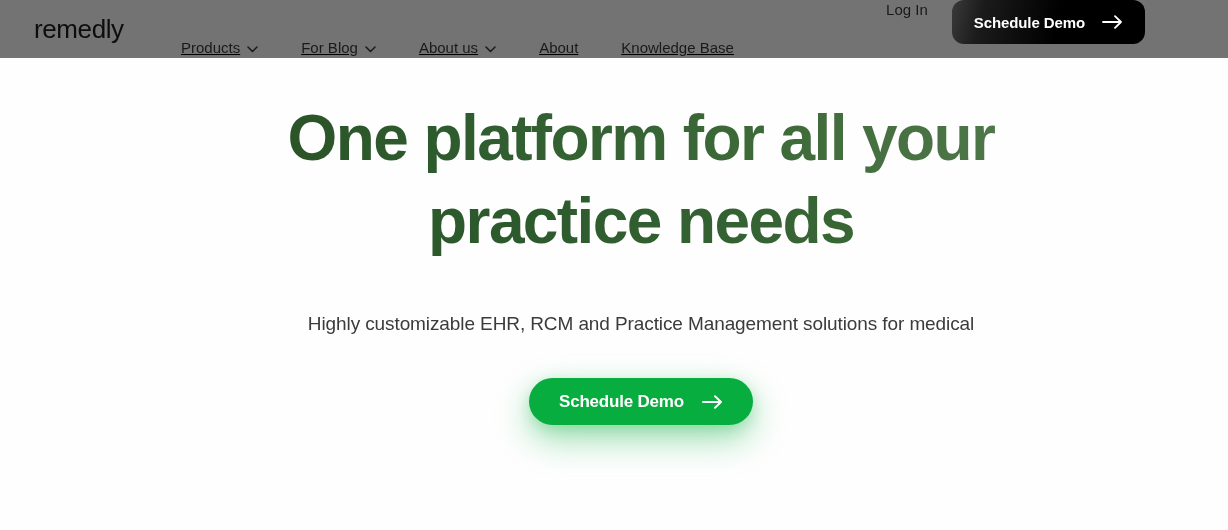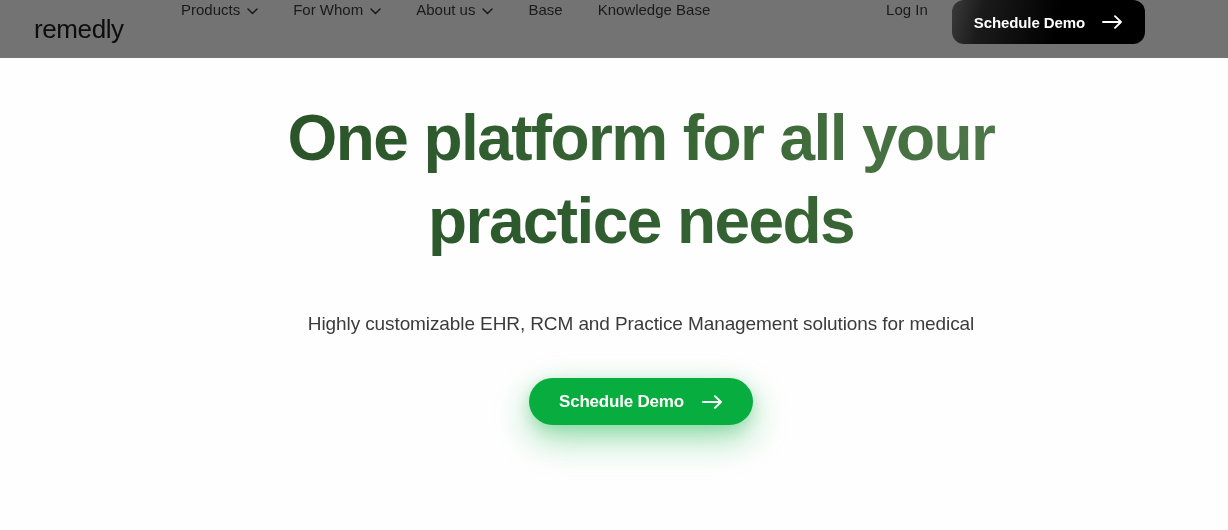--- a/index.html
+++ b/index.html
@@ -48,22 +48,23 @@
     line-height: 30px;
     user-select: none;
   }
 
   .nav-links {
     position: absolute;
     left: 181px;
     top: 0;
     height: 58px;
     display: flex;
-    align-items: flex-start;
-    gap: 8px;
+    align-items: flex-end;
+    gap: 16px;
+    text-decoration: underline;
   }
 
   .nav-item {
     display: flex;
     align-items: center;
     gap: 7px;
     font-size: 15px;
     font-weight: 400;
     color: #1a1a1a;
     line-height: 20px;
@@ -215,39 +216,39 @@
       <div class="nav-item">
         <span>Products</span>
         <span class="chev">
           <svg width="11" height="7" viewBox="0 0 11 7" fill="none" xmlns="http://www.w3.org/2000/svg">
             <path d="M1 1L5.5 5.5L10 1" stroke="#1a1a1a" stroke-width="1.5" stroke-linecap="round" stroke-linejoin="round"></path>
           </svg>
         </span>
       </div>
 
       <div class="nav-item">
-        <span>For Whom</span>
+        <span>For Blog</span>
         <span class="chev">
           <svg width="11" height="7" viewBox="0 0 11 7" fill="none" xmlns="http://www.w3.org/2000/svg">
             <path d="M1 1L5.5 5.5L10 1" stroke="#1a1a1a" stroke-width="1.5" stroke-linecap="round" stroke-linejoin="round"></path>
           </svg>
         </span>
       </div>
 
       <div class="nav-item">
         <span>About us</span>
         <span class="chev">
           <svg width="11" height="7" viewBox="0 0 11 7" fill="none" xmlns="http://www.w3.org/2000/svg">
             <path d="M1 1L5.5 5.5L10 1" stroke="#1a1a1a" stroke-width="1.5" stroke-linecap="round" stroke-linejoin="round"></path>
           </svg>
         </span>
       </div>
 
       <div class="nav-item">
-        <span>Base</span>
+        <span>About</span>
       </div>
 
       <div class="nav-item">
         <span>Knowledge Base</span>
       </div>
 
     </nav>
 
     <div class="nav-right">
       <div class="login-link">Log In</div>

